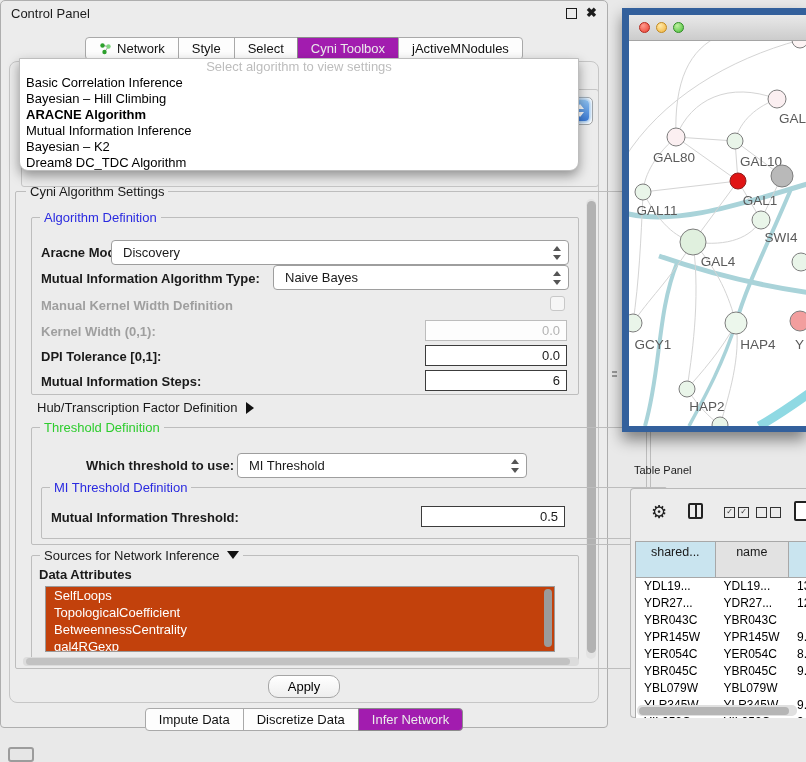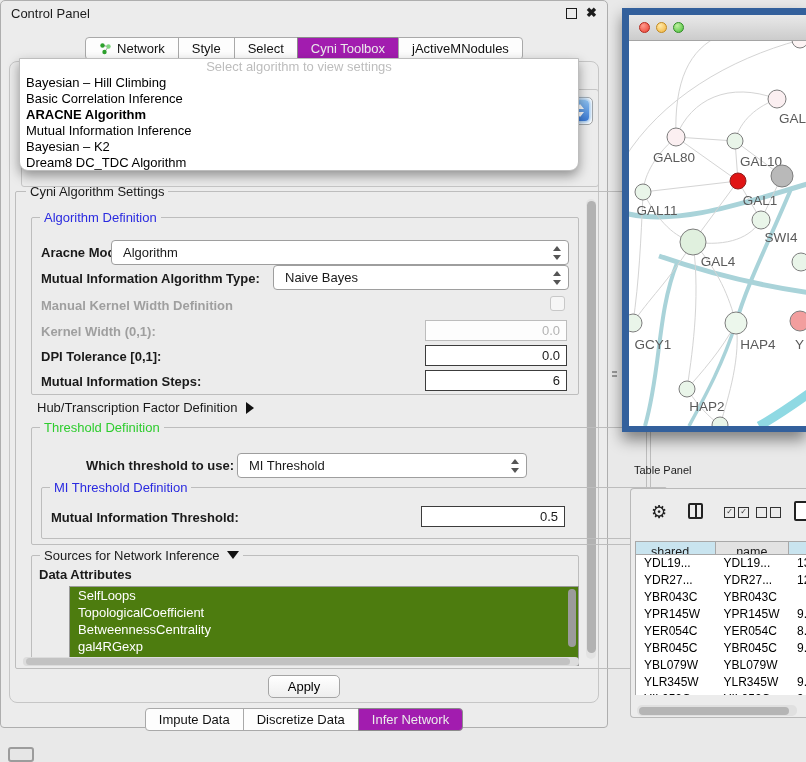--- a/index.html
+++ b/index.html
@@ -58,30 +58,30 @@
   .combo .arrows .dn{bottom:0;border-top:5px solid #555;}
 
   .num{position:absolute;background:#fff;border:1px solid #3c3c3c;box-sizing:border-box;font-size:13px;line-height:19px;text-align:right;padding-right:6px;}
   .num.dis{border-color:#bdbdbd;color:#b3b3b3;background:#fdfdfd;}
 
   .checkbox{position:absolute;width:15px;height:15px;border:1px solid #c8c8c8;border-radius:3px;background:#f6f6f6;box-sizing:border-box;}
 
   .tri-right{display:inline-block;width:0;height:0;border-top:6px solid transparent;border-bottom:6px solid transparent;border-left:8px solid #111;margin-left:9px;vertical-align:-2px;}
   .tri-down{display:inline-block;width:0;height:0;border-left:6px solid transparent;border-right:6px solid transparent;border-top:8px solid #111;margin-left:7px;vertical-align:1px;}
 
-  .attr-list{position:absolute;left:44px;top:585px;width:510px;height:80px;background:#4d7c0f;overflow:hidden;border:1px solid #9a9a9a;box-sizing:border-box;margin-left:24px;}
+  .attr-list{position:absolute;left:44px;top:585px;width:510px;height:66px;background:#c2410c;overflow:hidden;border:1px solid #9a9a9a;box-sizing:border-box;}
   .attr-item{height:17px;line-height:17px;color:#fff;font-size:13px;padding-left:8px;white-space:nowrap;}
   .attr-scroll{position:absolute;right:2px;top:2px;width:8px;height:58px;background:#9b9b9b;border-radius:4px;}
 
   .vscroll{position:absolute;left:585px;top:198px;width:10px;height:460px;background:#e3e3e3;border-radius:5px;}
   .vscroll .thumb{position:absolute;left:0.5px;top:2px;width:9px;height:452px;background:#b2b2b2;border-radius:5px;}
   .hscroll-settings{position:absolute;left:22px;top:656px;width:556px;height:9px;background:#dcdcdc;border-radius:4px;}
   .hscroll-settings .thumb{position:absolute;left:3px;top:1px;width:544px;height:7px;background:#c2c2c2;border-radius:4px;}
 
-  .apply-btn{position:absolute;left:267px;top:674px;width:72px;height:23px;background:linear-gradient(#ffffff,#eeeeee);border:1px solid #a5a5a5;border-radius:5px;font-size:13px;font-family:"Liberation Sans",sans-serif;}
+  .apply-btn{position:absolute;left:267px;top:674px;width:72px;height:23px;background:linear-gradient(#ffffff,#eeeeee);border:1px solid #a5a5a5;border-radius:10px;font-size:13px;font-family:"Liberation Sans",sans-serif;}
 
   
   .splitter-grip{position:absolute;left:612px;top:371px;width:5px;height:9px;}
   .splitter-grip i{display:block;width:5px;height:2px;background:#9a9a9a;margin-bottom:2px;}
 
   
   .net-window{position:absolute;left:622px;top:8px;width:184px;height:424px;border:7px solid #33609c;border-right:none;box-sizing:border-box;background:#fff;box-shadow:0 8px 14px rgba(0,0,0,0.45);}
   .net-titlebar{height:25px;background:linear-gradient(#e9e9e9,#cccccc);border-bottom:1px solid #a5a5a5;position:relative;}
   .tl{position:absolute;top:7px;width:11px;height:11px;border-radius:50%;box-sizing:border-box;}
   .tl.red{left:10px;background:radial-gradient(circle at 35% 30%,#ff9b8e,#ea3f30);border:1px solid #b5281c;}
@@ -93,21 +93,21 @@
   .tp-title{position:absolute;left:634px;top:464px;font-size:11px;color:#1c1c1c;}
   .tp-window{position:absolute;left:630px;top:488px;width:176px;height:230px;background:#ececec;border:1px solid #b9b9b9;border-right:none;border-radius:4px 0 0 4px;box-sizing:border-box;}
   .tp-toolbar{position:absolute;left:0;top:10px;width:100%;height:30px;}
   .gear-icon{position:absolute;left:20px;top:2px;font-size:18px;color:#222;}
   .cols-icon{position:absolute;left:57px;top:4px;width:15px;height:16px;border:2px solid #222;border-radius:2px;box-sizing:border-box;}
   .cols-icon i{position:absolute;left:5px;top:0;bottom:0;width:2px;background:#222;}
   .chk-pair{position:absolute;top:8px;display:flex;gap:3px;}
   .chk-pair span{width:9px;height:9px;border:1.5px solid #333;display:inline-block;font-size:8px;line-height:8px;color:#333;text-align:center;}
   .doc-icon{position:absolute;left:163px;top:2px;width:16px;height:20px;border:2px solid #222;border-radius:2px;box-sizing:border-box;background:#fff;}
   .tbl{position:absolute;left:4px;top:52px;width:172px;}
-  .thead{display:flex;height:14px;border:1px solid #a8a8a8;border-right:none;box-sizing:border-box;}
+  .thead{display:flex;height:37px;border:1px solid #a8a8a8;border-right:none;box-sizing:border-box;}
   .th{font-size:12.5px;line-height:20px;text-align:center;border-right:1px solid #a8a8a8;box-sizing:border-box;overflow:hidden;}
   .th.hl{background:#c9e4ef;}
   .th.plain{background:#e2e2e2;}
   .tbody{background:#fff;border-left:1px solid #a8a8a8;height:140px;overflow:hidden;}
   .trow{display:flex;height:17px;}
   .td{font-size:12px;line-height:17px;padding-left:8px;box-sizing:border-box;overflow:hidden;white-space:nowrap;color:#000;}
   .tp-hscroll{position:absolute;left:6px;top:216px;width:160px;height:11px;background:#e0e0e0;border-radius:5px;}
   .tp-hscroll .thumb{position:absolute;left:2px;top:1.5px;width:150px;height:8px;background:#b5b5b5;border-radius:4px;}
 
   .mini-icon{position:absolute;left:8px;top:747px;width:26px;height:15px;border:2px solid #9c9c9c;border-radius:3px;background:#e6e6e6;box-sizing:border-box;}
@@ -156,42 +156,42 @@
     <div class="behind-combo">
       <span class="stepbox">
           <span class="up"></span>
           <span class="dn"></span>
         </span>
     </div>
 
     <div class="popup">
       <div class="prompt">Select algorithm to view settings</div>
       <div>
+          <div class="dd-item">Basic Correlation Inference</div>
           <div class="dd-item">Bayesian – Hill Climbing</div>
-          <div class="dd-item">Basic Correlation Inference</div>
           <div class="dd-item sel">ARACNE Algorithm</div>
           <div class="dd-item">Mutual Information Inference</div>
           <div class="dd-item">Bayesian – K2</div>
           <div class="dd-item">Dream8 DC_TDC Algorithm</div>
         </div>
     </div>
 
     <div class="grp" style="left:14px;top:190px;width:636px;height:478px;">
       <span class="grp-legend" style="left:10px;top:-8px;">Cyni Algorithm Settings</span>
     </div>
     <div class="vscroll">
         <span class="thumb"></span>
       </div>
 
     <div class="grp" style="left:30px;top:216px;width:548px;height:178px;">
       <span class="grp-legend legend-blue" style="left:8px;top:-8px;">Algorithm Definition</span>
     </div>
     <span class="lbl b" style="left:40px;top:244px;">Aracne Mode:</span>
     <div class="combo" style="left:110px;top:239px;width:458px;height:25px;">
-      <span>Algorithm</span>
+      <span>Discovery</span>
       <span class="arrows">
           <span class="up"></span>
           <span class="dn"></span>
         </span>
     </div>
     <span class="lbl b" style="left:40px;top:270px;">Mutual Information Algorithm Type:</span>
     <div class="combo" style="left:272px;top:264px;width:296px;height:25px;">
       <span>Naive Bayes</span>
       <span class="arrows">
           <span class="up"></span>

